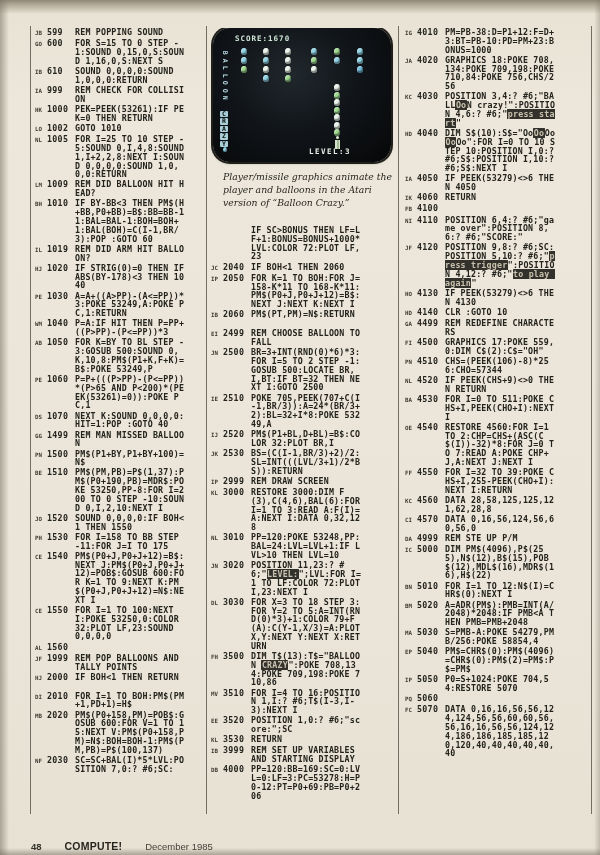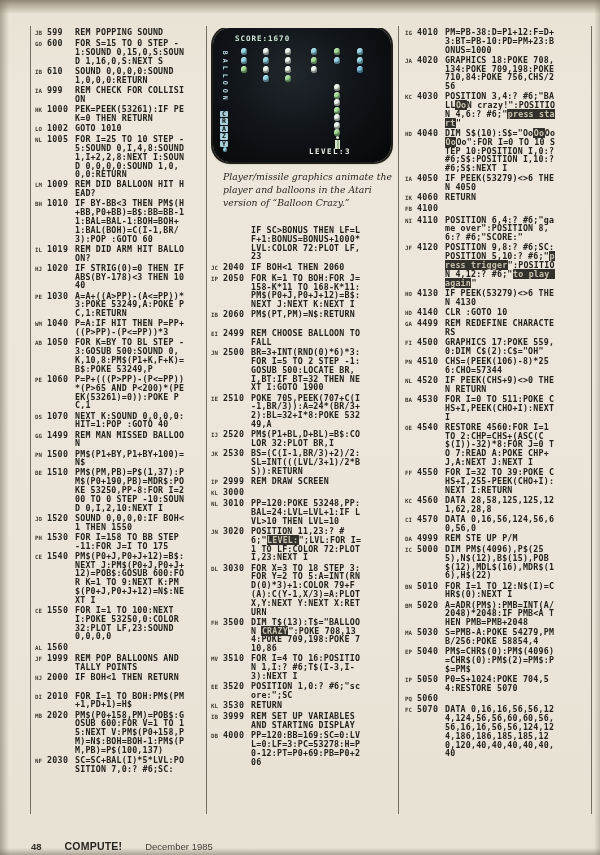--- a/index.html
+++ b/index.html
@@ -275,40 +275,41 @@
         <div class="row">
           <span class="ln"><span class="cs">IB</span>2060</span>
           <span class="code">PM$(PT,PM)=N$:RETURN</span>
         </div>
         <div class="row gap">
           <span class="ln"><span class="cs">EI</span>2499</span>
           <span class="code">REM CHOOSE BALLOON TO FALL</span>
         </div>
         <div class="row">
           <span class="ln"><span class="cs">JN</span>2500</span>
-          <span class="code">BR=3+INT(RND(0)*6)*3:FOR I=5 TO 2 STEP -1:GOSUB 500:LOCATE BR,I,BT:IF BT=32 THEN NEXT I:GOTO 1900</span>
+          <span class="code">BR=3+INT(RND(0)*6)*3:FOR I=5 TO 2 STEP -1:GOSUB 500:LOCATE BR,I,BT:IF BT=32 THEN NEXT I:GOTO 2500</span>
         </div>
         <div class="row">
           <span class="ln"><span class="cs">IE</span>2510</span>
           <span class="code">POKE 705,PEEK(707+C(I-1,BR/3)):A=24*(BR/3+2):BL=32+I*8:POKE 53249,A</span>
         </div>
         <div class="row">
           <span class="ln"><span class="cs">IJ</span>2520</span>
           <span class="code">PM$(P1+BL,D+BL)=B$:COLOR 32:PLOT BR,I</span>
         </div>
         <div class="row">
           <span class="ln"><span class="cs">JK</span>2530</span>
           <span class="code">BS=(C(I-1,BR/3)+2)/2:SL=INT(((LVL/3+1)/2*BS)):RETURN</span>
         </div>
         <div class="row">
           <span class="ln"><span class="cs">IP</span>2999</span>
           <span class="code">REM DRAW SCREEN</span>
         </div>
         <div class="row">
           <span class="ln"><span class="cs">KL</span>3000</span>
+          <span class="code">RESTORE 3000:DIM F(3),C(4,6),BAL(6):FOR I=1 TO 3:READ A:F(I)=A:NEXT I:DATA 0,32,128</span>
         </div>
         <div class="row">
           <span class="ln"><span class="cs">NL</span>3010</span>
           <span class="code">PP=120:POKE 53248,PP:BAL=24:LVL=LVL+1:IF LVL&gt;10 THEN LVL=10</span>
         </div>
         <div class="row">
           <span class="ln"><span class="cs">JN</span>3020</span>
           <span class="code">POSITION 11,23:? #6;"<span class="inv">LEVEL:</span>";LVL:FOR I=1 TO LF:COLOR 72:PLOT I,23:NEXT I</span>
         </div>
         <div class="row">

